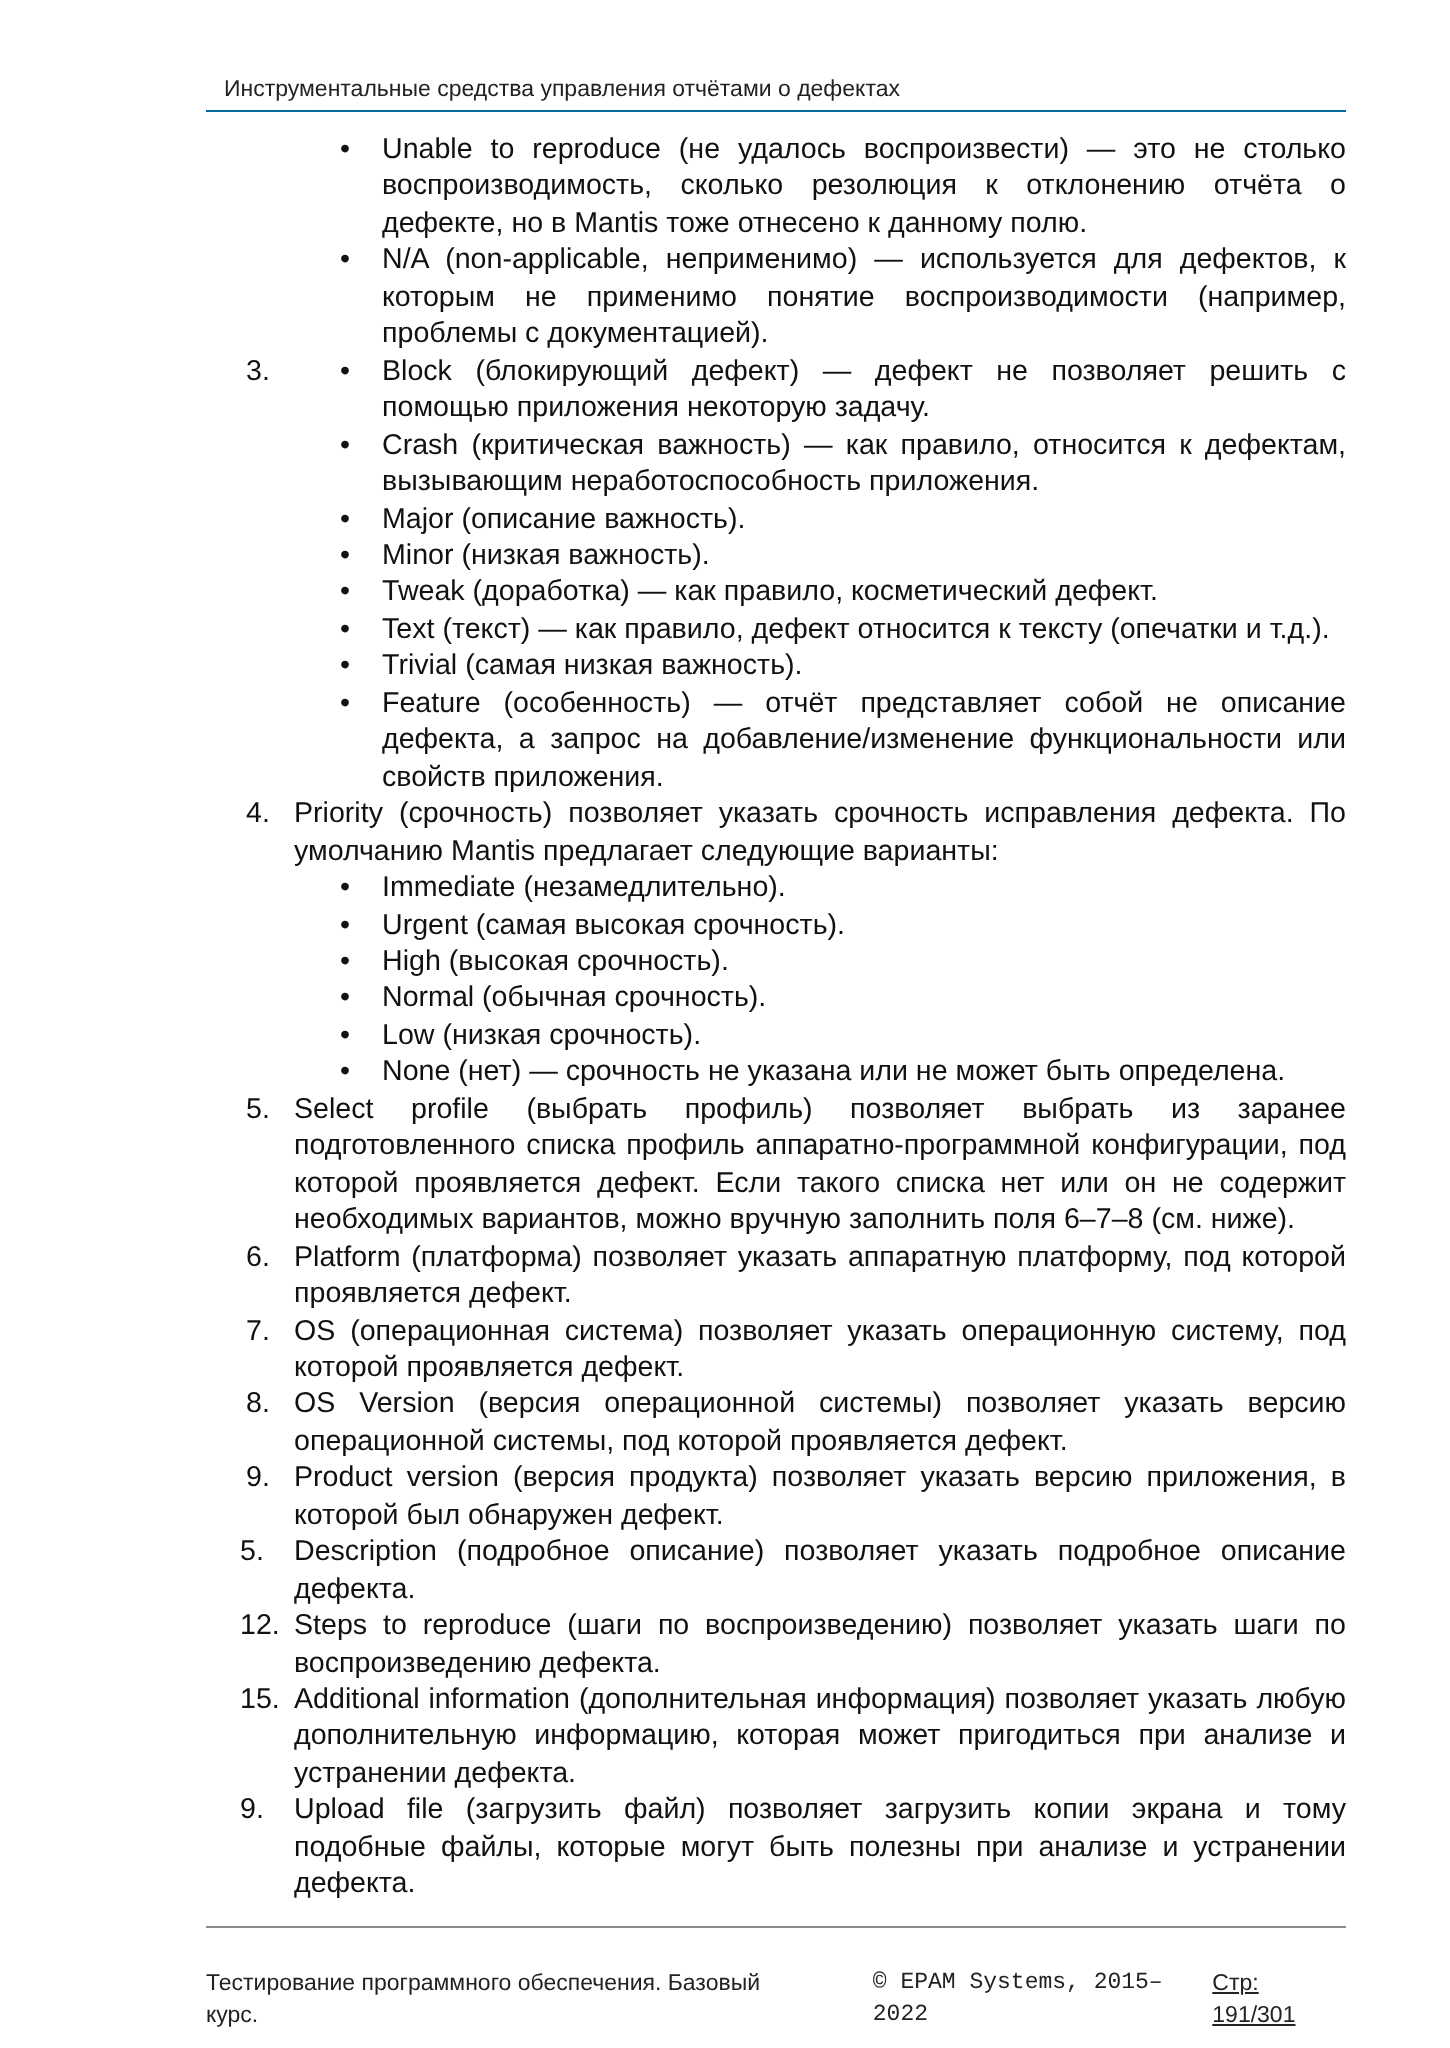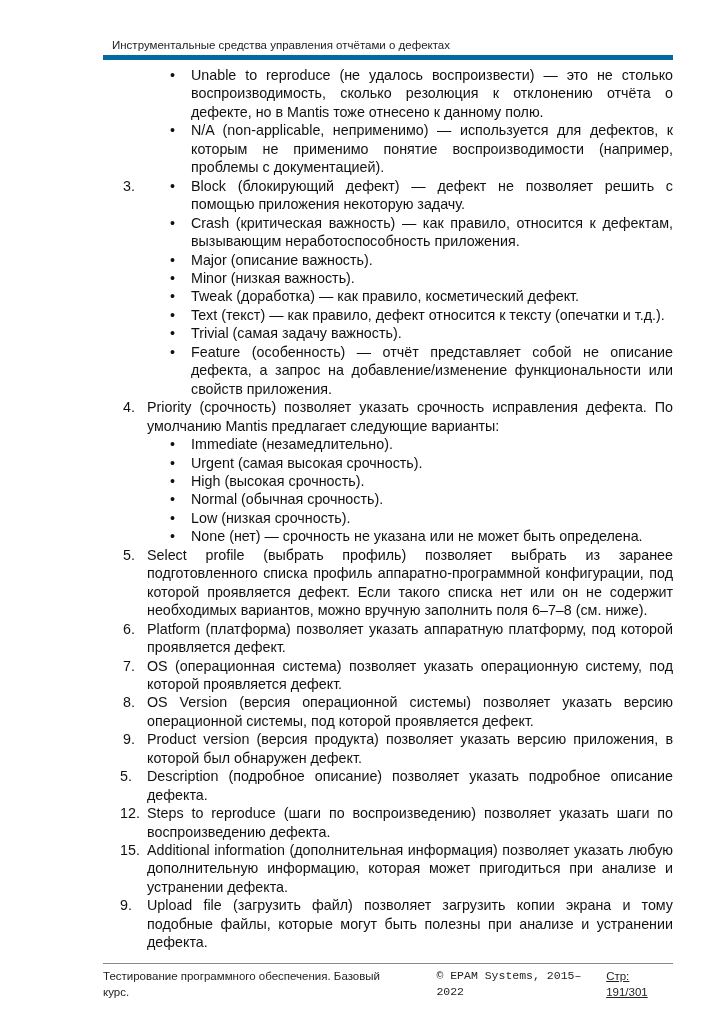--- a/index.html
+++ b/index.html
@@ -2,41 +2,41 @@
 <html><head>
 <meta charset="utf-8">
 <style>
   html, body { margin: 0; padding: 0; }
   body {
     width: 725px; height: 1024px; background: #ffffff; position: relative; overflow: hidden;
     font-family: "Liberation Sans", sans-serif; color: #111;
   }
   .running-header {
     position: absolute; left: 103px; top: 36px; width: 570px; height: 19px;
-    border-bottom: 5px solid #0369a1;
+    border-bottom: 1px solid #0369a1;
     font-size: 11.5px; line-height: 18px; color: #222;
   }
   .running-header span { padding-left: 9px; }
   .content {
     position: absolute; left: 120px; top: 66px; width: 553px;
     font-size: 14.3px; line-height: 18.45px; text-align: justify;
   }
   ol.main { margin: 0; padding: 0; list-style: none; }
   ol.main > li { position: relative; padding-left: 27px; }
   ol.main > li .num { position: absolute; left: 3px; top: 0; }
   ol.main > li.wide .num { left: 0; }
   ol.main > li.wide { padding-left: 27px; }
   ul.sub { margin: 0; padding: 0 0 0 44px; list-style: none; }
   ul.sub > li { position: relative; padding-left: 27px; }
   ul.sub > li .dot { position: absolute; left: 6px; top: 0; }
   .footer {
     position: absolute; left: 103px; top: 963px; width: 570px;
     border-top: 1px solid #8a8a8a;
     font-size: 11.5px; line-height: 16px; color: #222;
-    padding-top: 4px; display: flex; justify-content: space-between;
+    padding-top: 20px; display: flex; justify-content: space-between;
   }
   .footer .f-left { padding-left: 0; }
   .footer .f-mid { margin-left: 32px; font-family: Liberation Mono, monospace; }
   .footer .f-right { margin-left: auto; padding-right: 0; text-decoration: underline; }
 </style>
 </head>
 <body>
 
 <div class="running-header">
   <span>Инструментальные средства управления отчётами о дефектах</span>
@@ -51,21 +51,21 @@
   <ol class="main">
     <li>
       <span class="num">3.</span>
       <ul class="sub" style="margin-left:-27px">
         <li><span class="dot">•</span><span>Block (блокирующий дефект) — дефект не позволяет решить с помощью приложения некоторую задачу.</span></li>
         <li><span class="dot">•</span><span>Crash (критическая важность) — как правило, относится к дефектам, вызывающим неработоспособность приложения.</span></li>
         <li><span class="dot">•</span><span>Major (описание важность).</span></li>
         <li><span class="dot">•</span><span>Minor (низкая важность).</span></li>
         <li><span class="dot">•</span><span>Tweak (доработка) — как правило, косметический дефект.</span></li>
         <li><span class="dot">•</span><span>Text (текст) — как правило, дефект относится к тексту (опечатки и т.д.).</span></li>
-        <li><span class="dot">•</span><span>Trivial (самая задачу важность).</span></li>
+        <li><span class="dot">•</span><span>Trivial (самая низкая важность).</span></li>
         <li><span class="dot">•</span><span>Feature (особенность) — отчёт представляет собой не описание дефекта, а запрос на добавление/изменение функциональности или свойств приложения.</span></li>
       </ul>
     </li>
     <li>
       <span class="num">4.</span>
       <span>Priority (срочность) позволяет указать срочность исправления дефекта. По умолчанию Mantis предлагает следующие варианты:</span>
       <ul class="sub" style="margin-left:-27px">
         <li><span class="dot">•</span><span>Immediate (незамедлительно).</span></li>
         <li><span class="dot">•</span><span>Urgent (самая высокая срочность).</span></li>
         <li><span class="dot">•</span><span>High (высокая срочность).</span></li>

